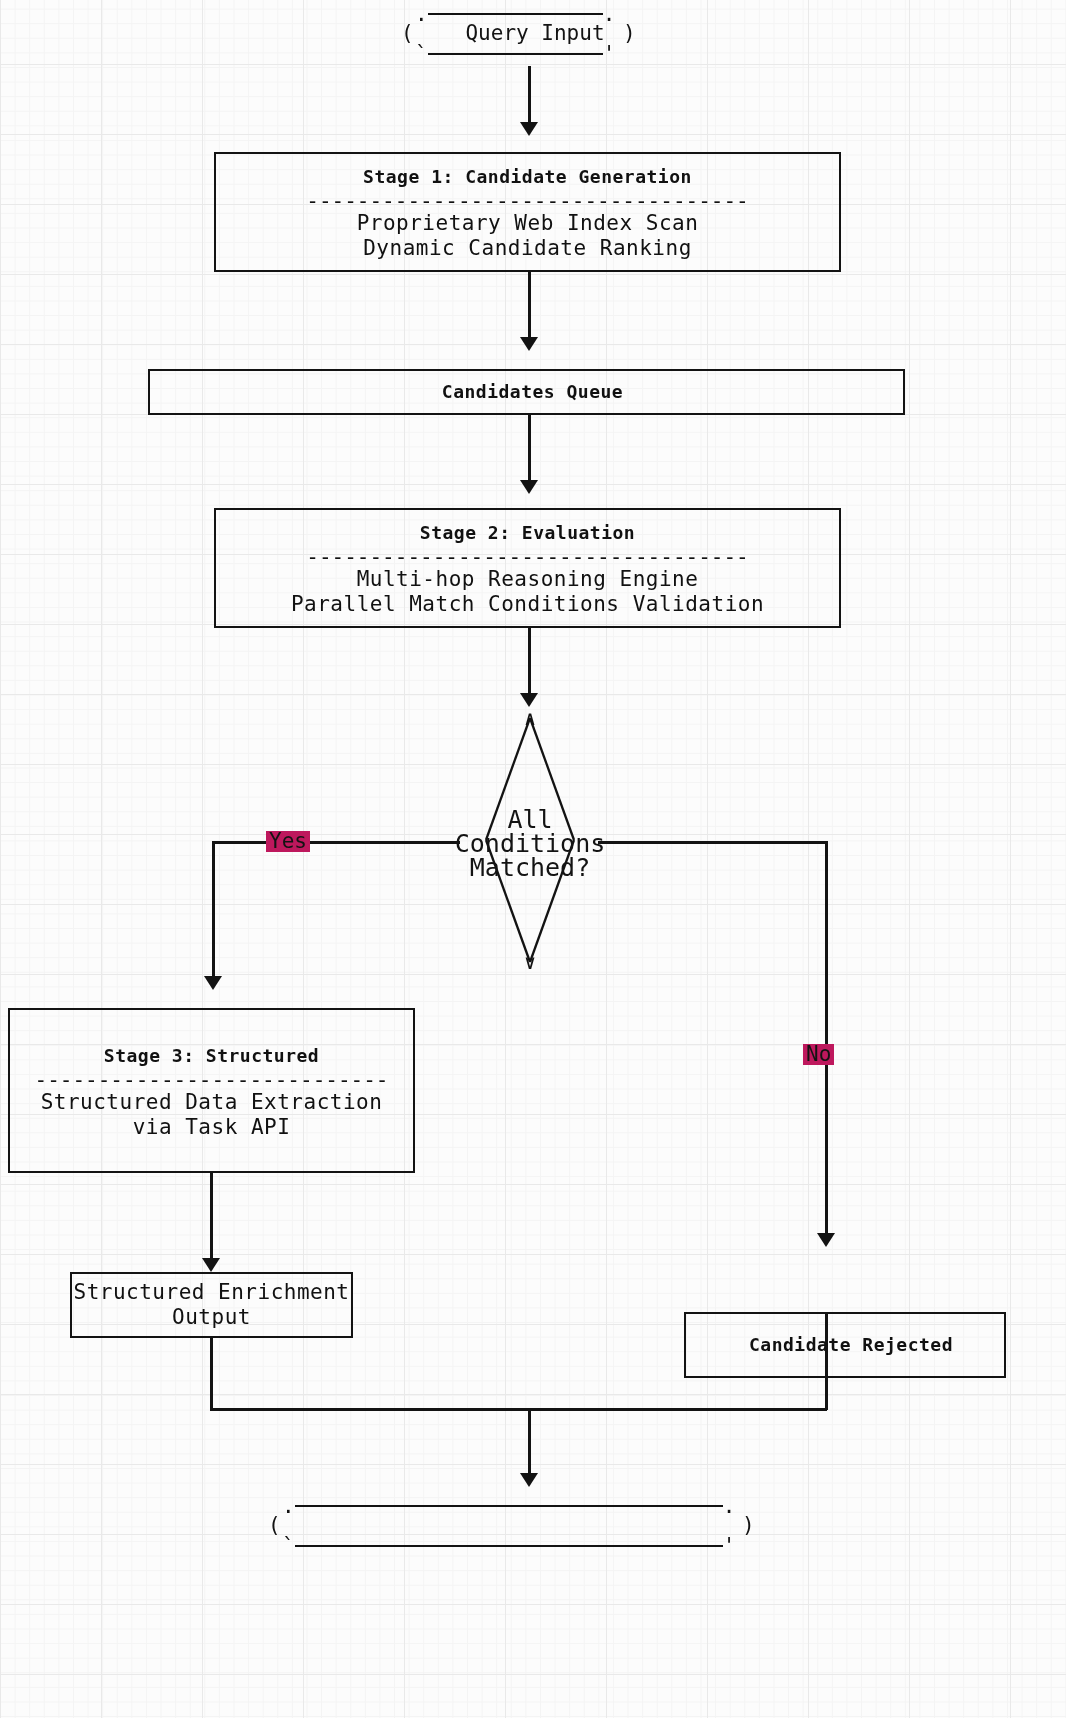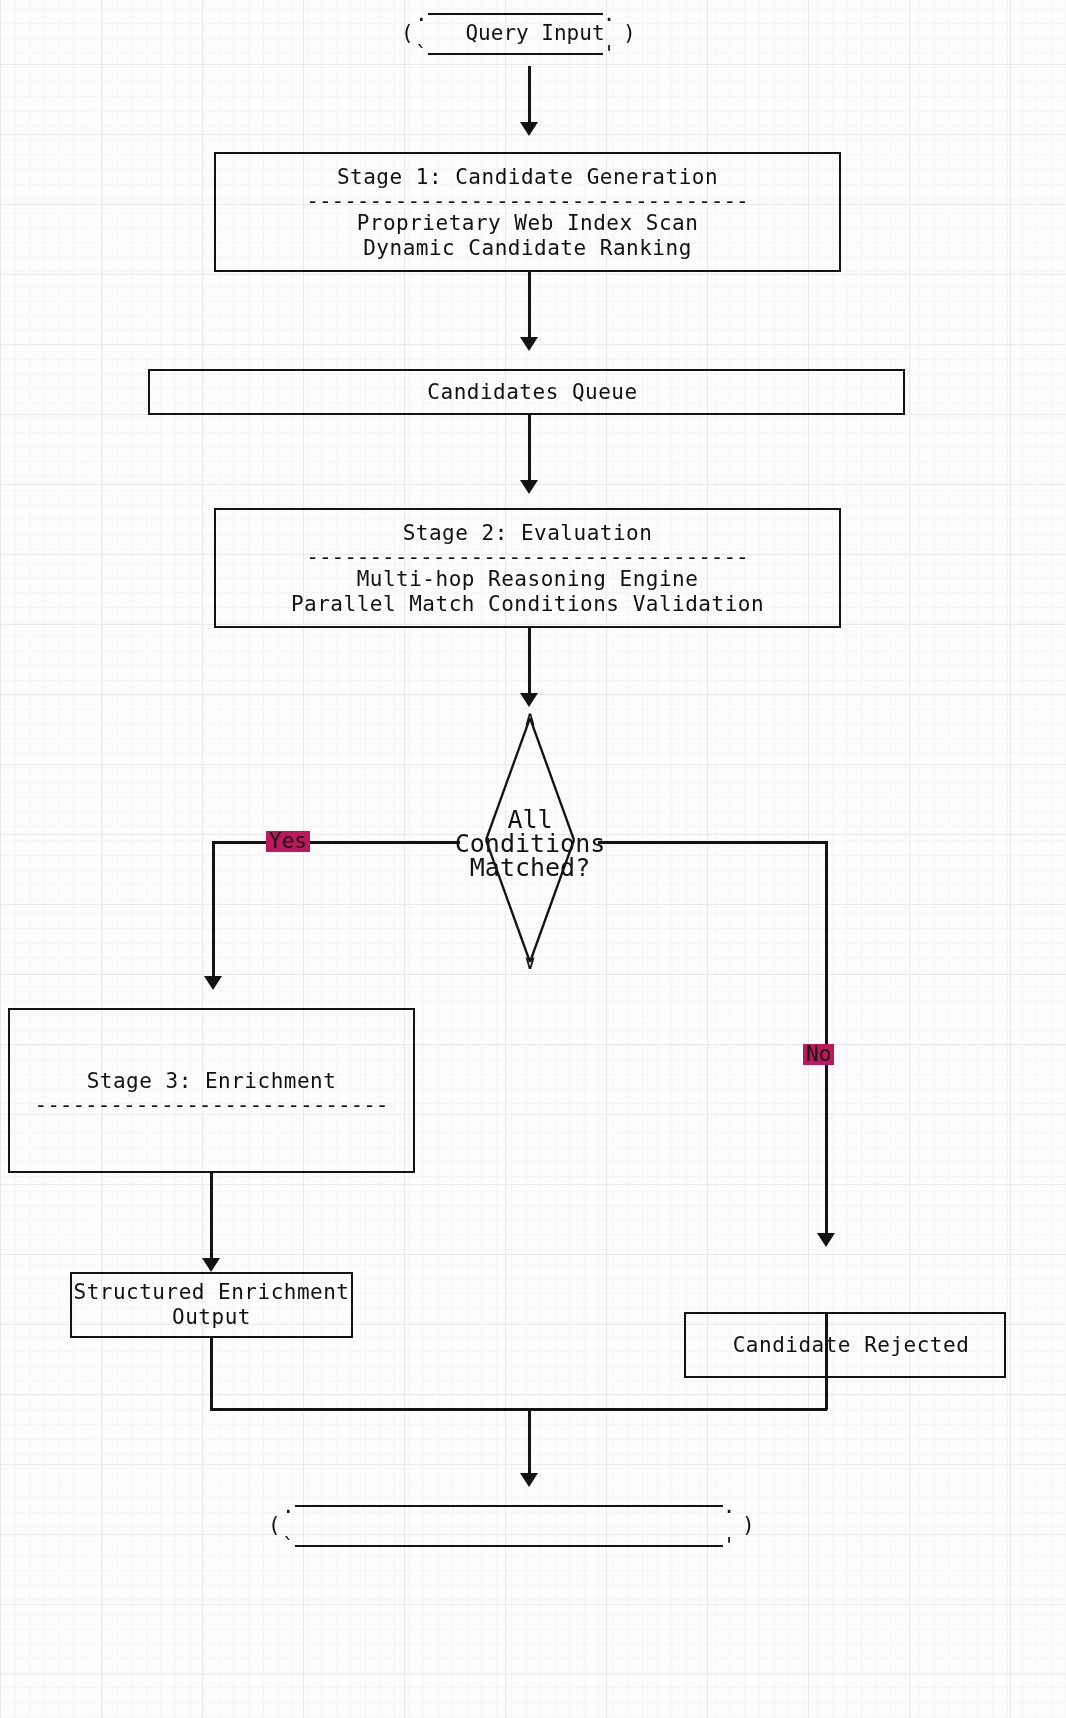--- a/index.html
+++ b/index.html
@@ -27,21 +27,21 @@
   .node{position:absolute;box-sizing:border-box;}
 
   
   .box{
     border:2.5px solid #131313;
     background:transparent;
     display:flex;flex-direction:column;
     align-items:center;justify-content:center;
     text-align:center;
   }
-  .box .title{font-size:21px;letter-spacing:.5px;line-height:28px;white-space:nowrap;}
+  .box .title{font-size:18px;letter-spacing:.5px;line-height:28px;white-space:nowrap;font-weight:bold;}
   .box .rule{font-size:21px;line-height:20px;letter-spacing:0;white-space:nowrap;overflow:hidden;}
   .box .body{font-size:21px;line-height:25px;letter-spacing:.5px;white-space:pre;}
   .box.simple{justify-content:center;padding-left:12px;}
   .box.simple .title{line-height:30px;}
 
   
   .terminal{
     white-space:pre;
     font-size:21px;
     line-height:21.5px;
@@ -137,22 +137,24 @@
   <div class="vline" style="left:212px;top:841px;height:138px;"></div>
   <div class="arrow" style="left:204px;top:976px;"></div>
   <div class="edge-label" style="left:266px;top:831px;">Yes</div>
 
   <div class="hline" style="left:598px;top:841px;width:229px;"></div>
   <div class="vline" style="left:825px;top:841px;height:395px;"></div>
   <div class="arrow" style="left:817px;top:1233px;"></div>
   <div class="edge-label" style="left:803px;top:1044px;">No</div>
 
   <div class="node box" style="left:8px;top:1008px;width:407px;height:165px;">
-    <div class="title">Stage 3: Enrichment</div>
+    <div class="title">Stage 3: Structured</div>
     <div class="rule">----------------------------</div>
+    <div class="body">Structured Data Extraction
+via Task API</div>
   </div>
 
   <div class="vline" style="left:210px;top:1173px;height:88px;"></div>
   <div class="arrow" style="left:202px;top:1258px;"></div>
 
   <div class="node box" style="left:70px;top:1272px;width:283px;height:66px;">
     <div class="body">Structured Enrichment</div>
     <div class="body">Output</div>
   </div>
 

